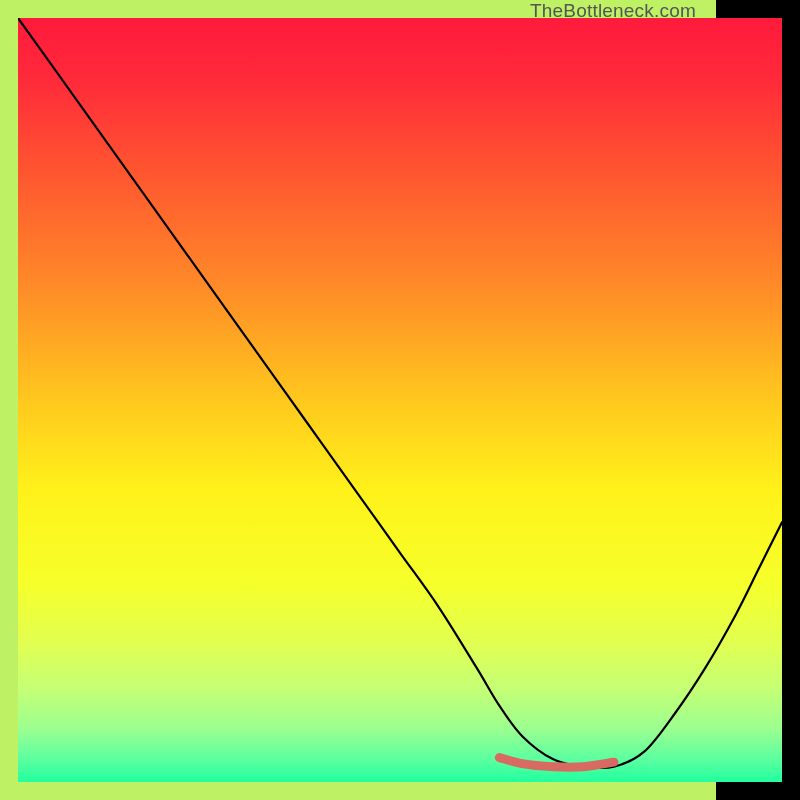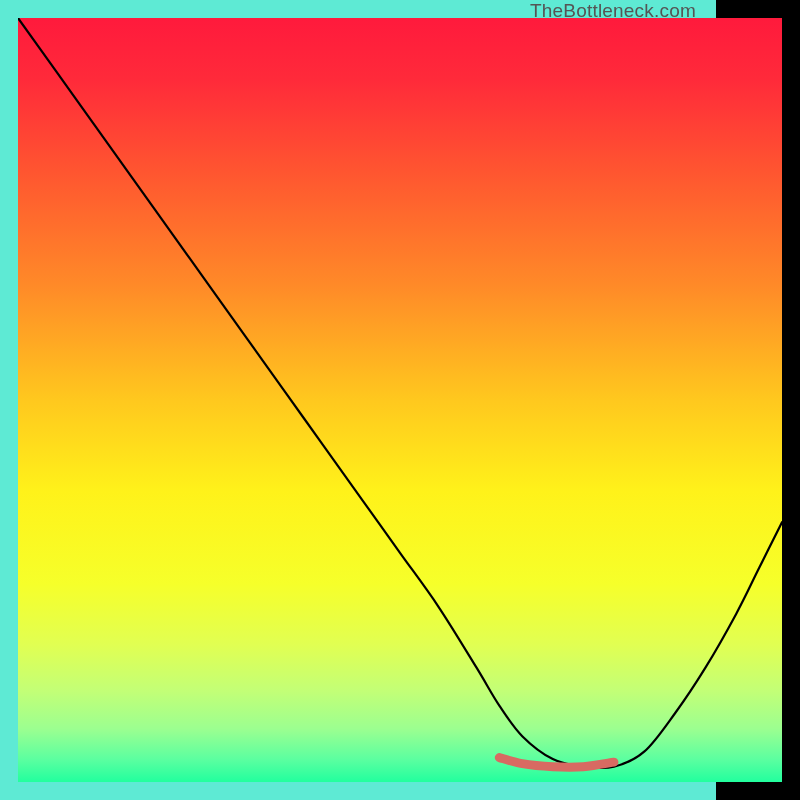--- a/index.html
+++ b/index.html
@@ -7,21 +7,21 @@
     padding: 0;
     width: 800px;
     height: 800px;
     background: #000;
     overflow: hidden;
   }
   .frame {
     position: relative;
     width: 716px;
     height: 800px;
-    background: #5eead4;
+    background: #bef264;
     text-align: center;
   }
   .plot {
     position: absolute;
     left: 18px;
     top: 18px;
     width: 764px;
     height: 764px;
   }
   .gradient {

